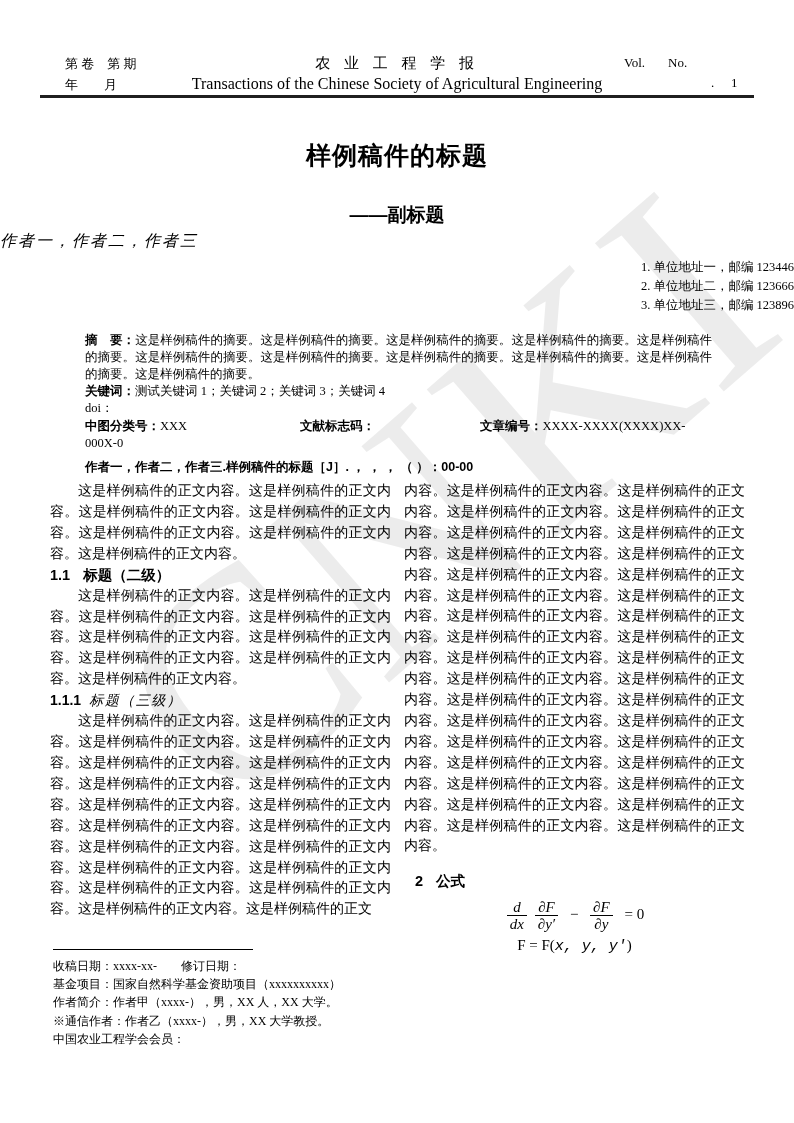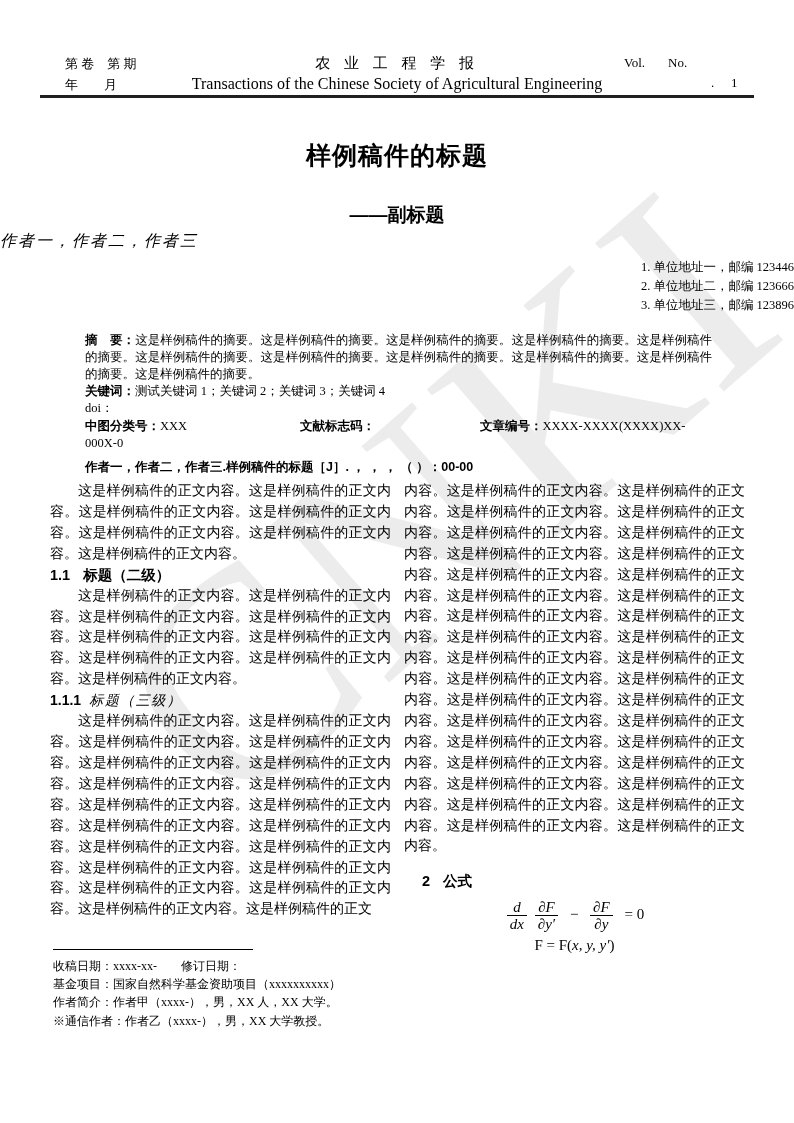--- a/index.html
+++ b/index.html
@@ -49,30 +49,30 @@
   .col-right{left:404px;}
   .col p{margin:0;}
   .indent{text-indent:2em;}
   .h-sec{font-family:"Liberation Sans","DejaVu Sans",sans-serif;font-weight:bold;
     font-size:14.5px;line-height:22px;margin:0 0 7px 0;text-align:left;}
   .h-sec.tight{margin:0;line-height:21px;}
   .h-num{margin-right:13px;}
   .h-three{margin:0;line-height:21px;text-align:left;font-size:14px;font-weight:normal;}
   .h-num3{font-family:"Liberation Sans","DejaVu Sans",sans-serif;font-weight:bold;margin-right:8px;}
   .kaiti{font-style:italic;letter-spacing:1.5px;text-align:right;}
-  .h-formula{margin:12px 0 0 18px;line-height:24px;}
+  .h-formula{margin:12px 0 0 11px;line-height:24px;}
   
   .formula{text-align:center;margin-top:6px;font-size:15px;}
   .f-row{margin-bottom:3px;}
   .frac{display:inline-block;vertical-align:middle;text-align:center;font-style:italic;margin:0 2px;}
   .frac .fn{display:block;line-height:16px;padding:0 3px;border-bottom:1.2px solid #000;}
   .frac .fd{display:block;line-height:16px;padding:0 3px;}
   .op{margin:0 6px;}
   .rhs{margin-left:6px;}
-  .it{font-style:italic;}
+  .it{font-style:italic;font-family:Liberation Mono, monospace;}
   
   .fn-rule{position:absolute;left:53px;top:949px;width:200px;height:1px;background:#000;}
   .footnotes{position:absolute;left:53px;top:957px;width:350px;font-size:12px;line-height:18.2px;}
 </style>
 </head>
 <body>
 
 <div class="page">
 
   <div class="watermark">CNKI</div>
@@ -136,16 +136,17 @@
         </div>
       </div>
     </div>
 
     <div class="fn-rule"></div>
     <div class="footnotes">
       <div>收稿日期：xxxx-xx-　　修订日期：</div>
       <div>基金项目：国家自然科学基金资助项目（xxxxxxxxxx）</div>
       <div>作者简介：作者甲（xxxx-），男，XX 人，XX 大学。</div>
       <div>※通信作者：作者乙（xxxx-），男，XX 大学教授。</div>
+      <div>中国农业工程学会会员：</div>
     </div>
 
   </div>
 </div>
 
 </body></html>

